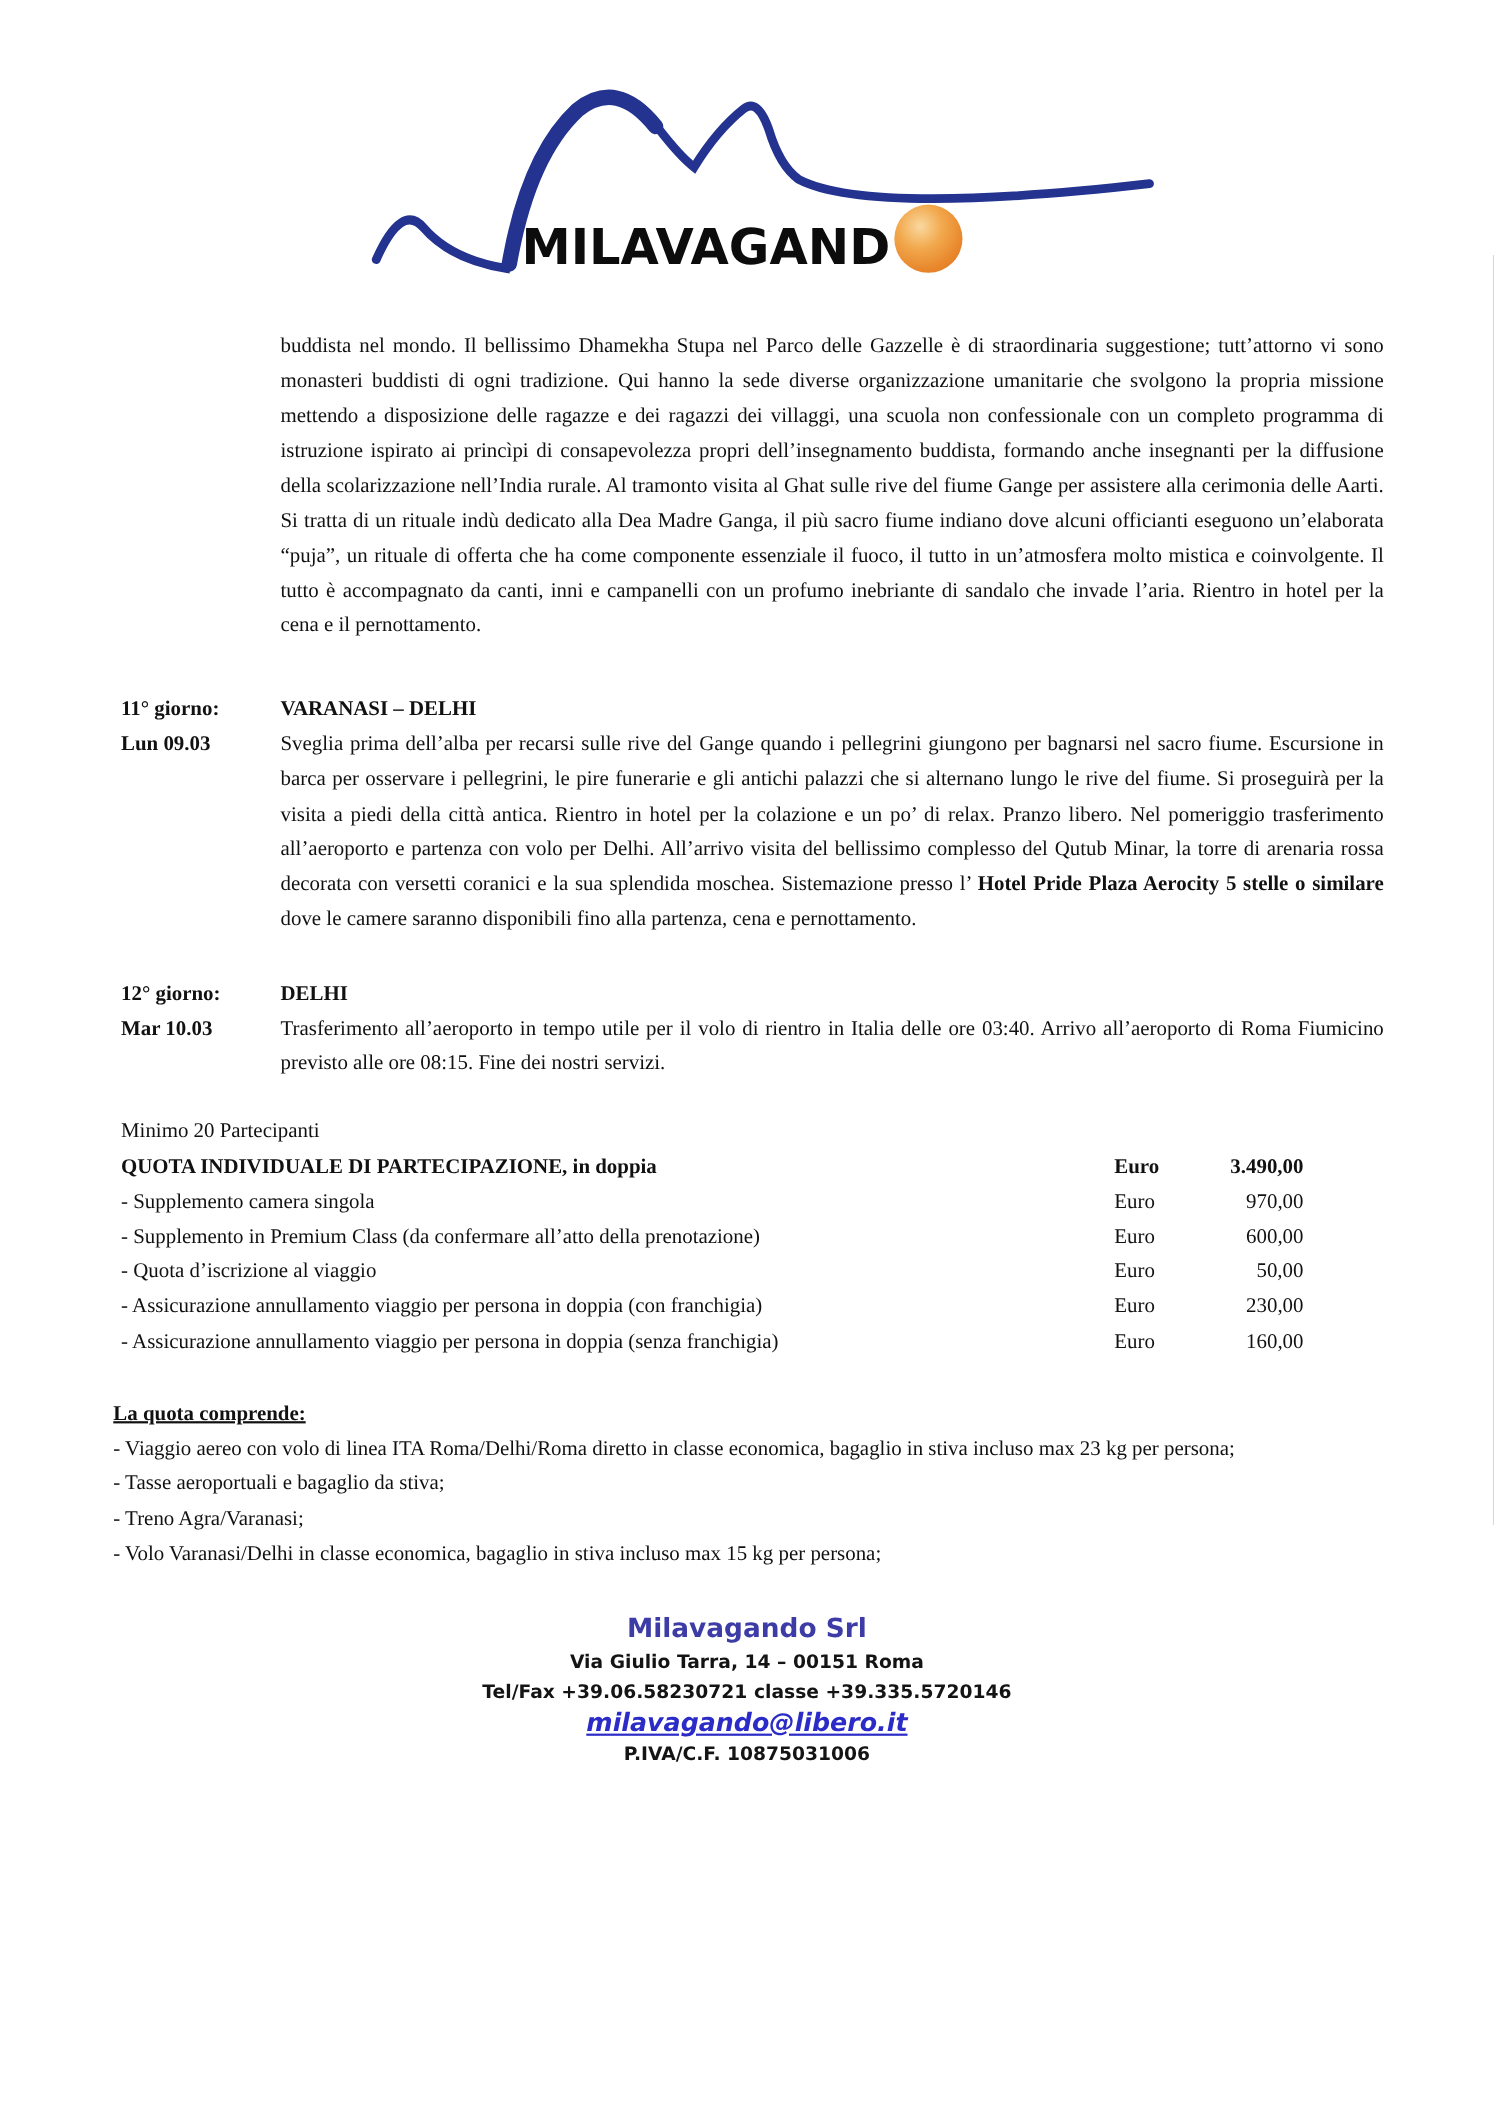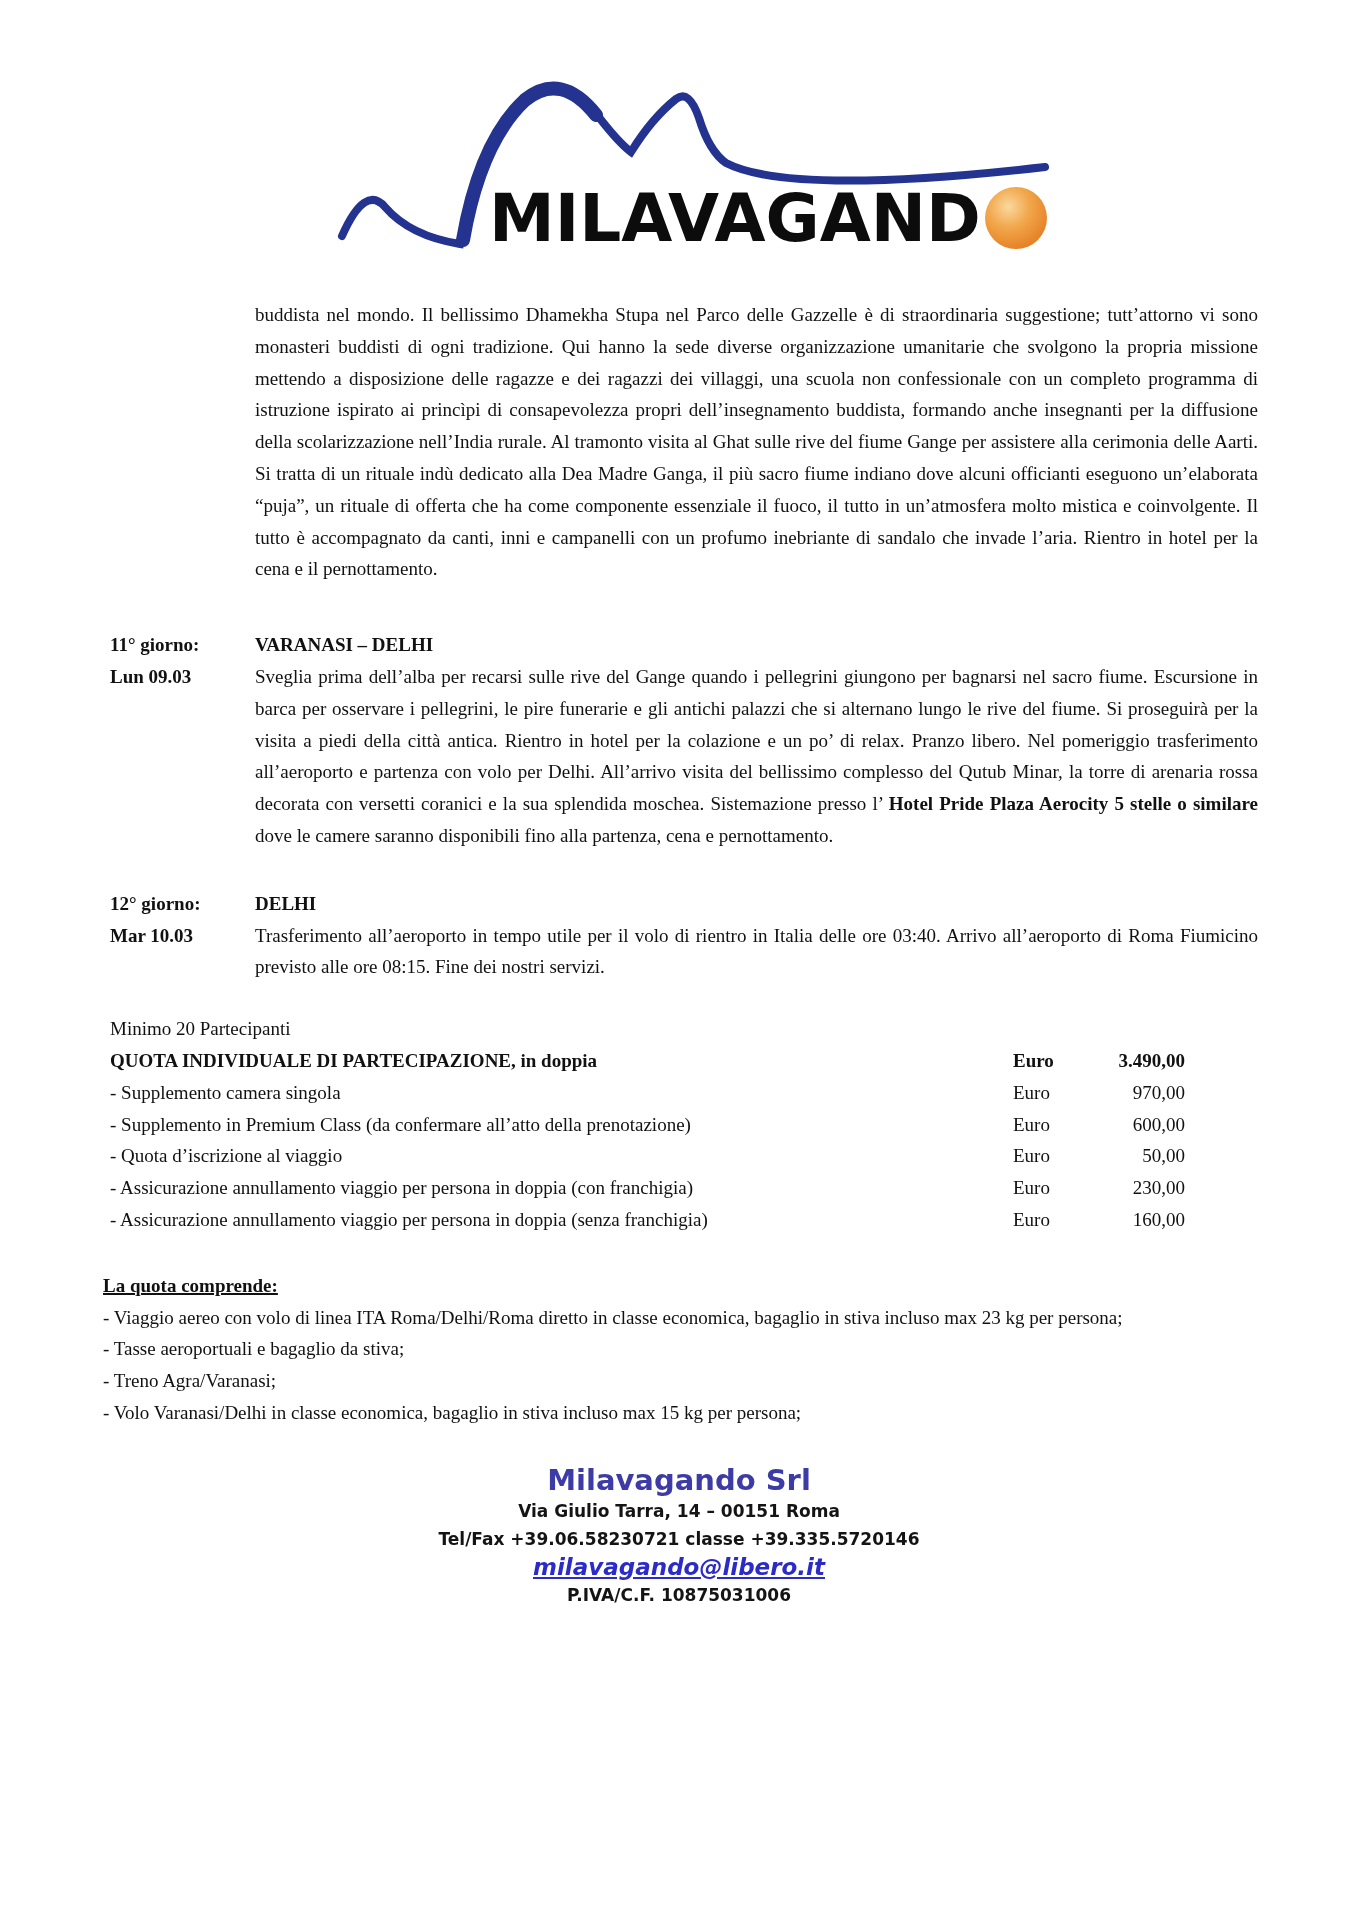--- a/index.html
+++ b/index.html
@@ -17,25 +17,25 @@
   
   .logo-wrap {
     position: relative;
     width: 720px;
     height: 195px;
     margin: 58px 0 0 330px;
   }
   .swoosh { position: absolute; left: 0; top: 0; }
   .wordmark {
     position: absolute;
-    left: 159px;
+    left: 144px;
     top: 128px;
     font-family: "DejaVu Sans", sans-serif;
     font-weight: bold;
-    font-size: 66px;
+    font-size: 45px;
     letter-spacing: 0px;
     color: #0c0c0c;
     white-space: nowrap;
     line-height: 66px;
   }
   .globe {
     display: inline-block;
     width: 62px;
     height: 62px;
     border-radius: 50%;
@@ -69,21 +69,21 @@
   .includes { margin: 34px 0 0 103px; width: 1160px; }
   .inc-heading { font-weight: bold; text-decoration: underline; text-decoration-thickness: 2px; }
   .inc-item { padding-left: 22px; text-indent: -22px; text-align: justify; width: 1152px; }
   
   .footer {
     margin-top: 34px;
     text-align: center;
     font-family: "DejaVu Sans", sans-serif;
     font-weight: bold;
   }
-  .f-company { color: #3d3ca6; font-size: 29px; line-height: 34px; }
+  .f-company { color: #3d3ca6; font-size: 24px; line-height: 34px; }
   .f-line { color: #141414; font-size: 17px; line-height: 28px; }
   .f-email a, .f-email span {
     color: #2b2bc8;
     font-size: 23px;
     line-height: 28px;
     text-decoration: underline;
     cursor: pointer;
     font-style: italic;
   }
 </style>

